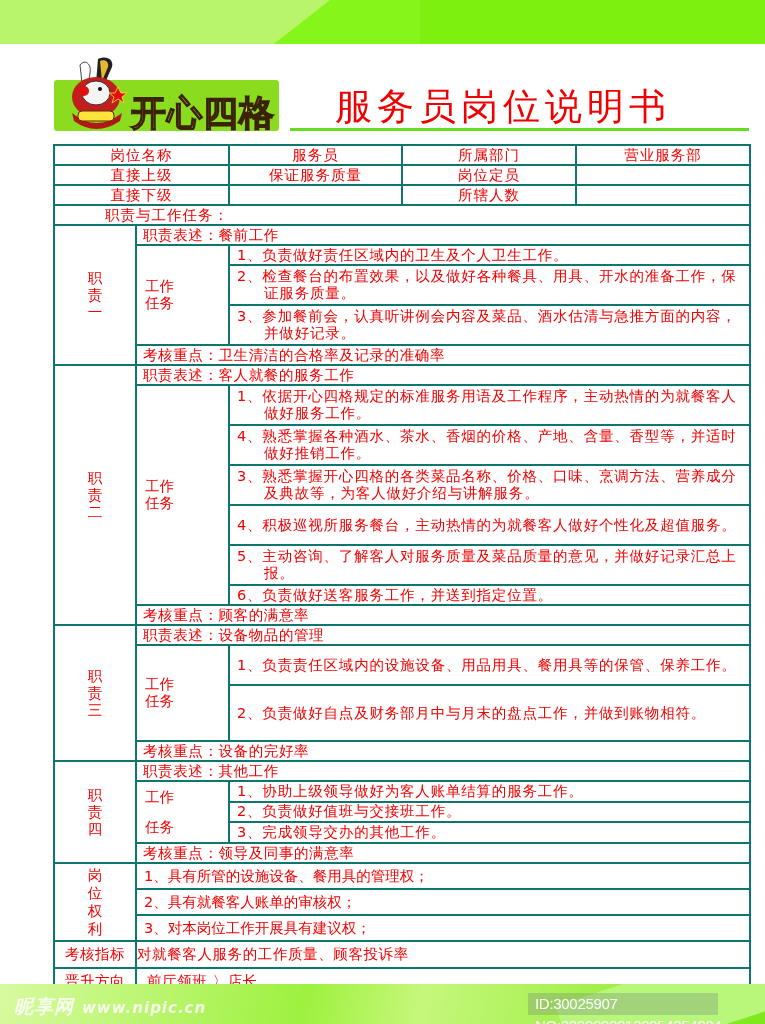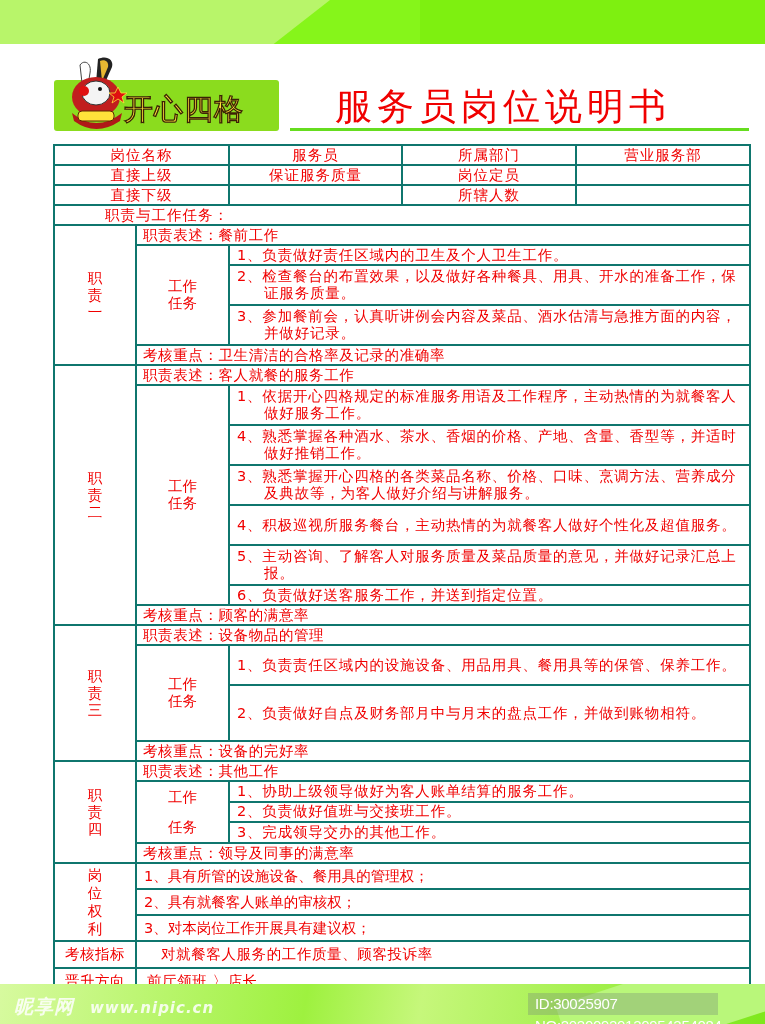--- a/index.html
+++ b/index.html
@@ -5,39 +5,39 @@
   * { box-sizing: border-box; margin: 0; padding: 0; }
   html, body { width: 765px; height: 1024px; overflow: hidden; background: #ffffff; }
   body { position: relative; font-family: "DejaVu Sans", "Liberation Sans", sans-serif; color: #ff0000; }
 
   .top-band { position: absolute; left: 0; top: 0; width: 765px; height: 44px; background: #b8f56a; overflow: hidden; }
   .top-band .slant { position: absolute; left: 330px; top: 0; width: 600px; height: 44px; background: #86f51a; transform: skewX(-52deg); transform-origin: top left; }
   .top-band .slant2 { position: absolute; left: 420px; top: 0; width: 400px; height: 44px; background: #7ef010; }
 
   .logo-box { position: absolute; left: 54px; top: 80px; width: 225px; height: 51px; background: #8bdc1e; border-radius: 3px; }
   .mascot { position: absolute; left: 60px; top: 55px; width: 72px; height: 80px; }
-  .logo-text { position: absolute; left: 124px; top: 90px; font-size: 29px; font-weight: normal; color: #ffe23a; -webkit-text-stroke: 1.3px #3a2206; letter-spacing: 1px; font-family: "DejaVu Sans", sans-serif; }
+  .logo-text { position: absolute; left: 131px; top: 90px; font-size: 35px; font-weight: bold; color: #ffe23a; -webkit-text-stroke: 1.3px #3a2206; letter-spacing: 1px; font-family: "DejaVu Sans", sans-serif; }
 
   .title { position: absolute; left: 335px; top: 82px; font-size: 37px; color: #f00000; letter-spacing: 5px; font-family: "DejaVu Sans", sans-serif; font-weight: normal; }
   .title-rule { position: absolute; left: 290px; top: 128px; width: 459px; height: 3px; background: #66dd1f; }
 
   table.main { position: absolute; left: 53px; top: 144px; width: 696px; border-collapse: collapse; table-layout: fixed; }
   table.main td { border: 2px solid #0f766e; font-size: 14.5px; line-height: 17px; color: #f00000; vertical-align: middle; padding: 0 8px; }
   .hdr td { height: 20px; text-align: center; font-size: 15px; letter-spacing: 1px; }
   .sec-label { text-align: center; font-size: 15px; line-height: 22px; padding: 0; }
-  .wt { text-align: center; font-size: 15px; line-height: 38px; padding: 0; }
+  .wt { text-align: left; font-size: 15px; line-height: 38px; padding: 0; }
   .item { padding-left: 7px !important; }
   .item-text { display: block; padding-left: 27px; text-indent: -27px; letter-spacing: 0.8px; }
   .label-row { letter-spacing: 0.6px; padding-left: 6px !important; height: 20px; }
   .side-label { text-align: center; padding: 0 !important; font-size: 14.5px; letter-spacing: 0.5px; margin-left: 12px; }
 
   .bottom-band { position: absolute; left: 0; top: 984px; width: 765px; height: 40px; background: linear-gradient(100deg, #d7fa9f 0%, #9ef13f 40%, #c6f77b 55%, #7ee81c 100%); overflow: hidden; }
   .bottom-band .wave { position: absolute; left: 560px; top: -20px; width: 260px; height: 70px; background: #b9f77a; transform: rotate(-18deg); }
   .wm-left { position: absolute; left: 14px; top: 994px; font-size: 19px; font-weight: bold; font-style: italic; color: #ffffff; opacity: 0.85; letter-spacing: 1px; }
-  .wm-left .url { font-size: 15px; margin-left: 16px; }
+  .wm-left .url { font-size: 15px; margin-left: 8px; }
   .wm-right { position: absolute; left: 528px; top: 993px; width: 190px; height: 22px; background: rgba(120,140,120,0.35); color: #ffffff; font-size: 15px; line-height: 22px; padding-left: 7px; font-family: "Liberation Sans", sans-serif; letter-spacing: -0.3px; }
 </style>
 </head>
 <body>
 
 <div class="top-band">
   <div class="slant"></div>
   <div class="slant2"></div>
 </div>
 
@@ -237,21 +237,21 @@
   </tr>
   <tr>
     <td colspan="5" class="item" style="height:26px; padding-left:12px">2、具有就餐客人账单的审核权；</td>
   </tr>
   <tr>
     <td colspan="5" class="item" style="height:26px; padding-left:12px">3、对本岗位工作开展具有建议权；</td>
   </tr>
 
   <tr>
     <td class="side-label" style="height:27px">考核指标</td>
-    <td colspan="5" style="padding-left:24px; letter-spacing:0.6px">对就餐客人服务的工作质量、顾客投诉率</td>
+    <td colspan="5" style="padding-left:0; letter-spacing:0.6px">对就餐客人服务的工作质量、顾客投诉率</td>
   </tr>
   <tr>
     <td class="side-label" style="height:27px">晋升方向</td>
     <td colspan="5" style="padding-left:10px; letter-spacing:0.6px">前厅领班 〉店长</td>
   </tr>
   <tr>
     <td class="side-label" style="height:27px">工作时间</td>
     <td colspan="5" style="padding-left:10px; letter-spacing:0.6px; white-space:pre">上午： 9:00—14:00  下午：16:00—21:00  偶尔加班或值班</td>
   </tr>
 </tbody>

